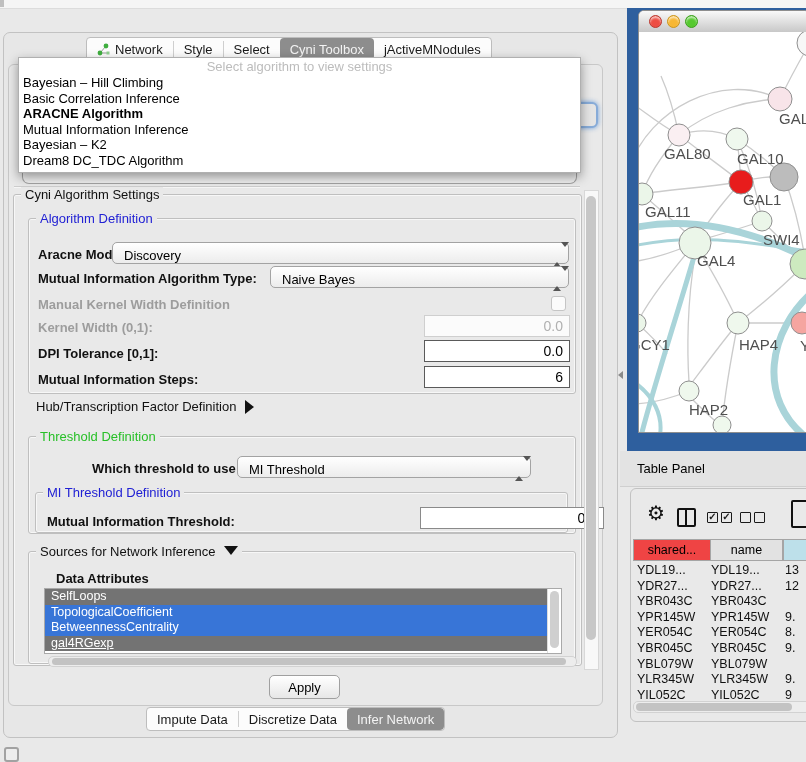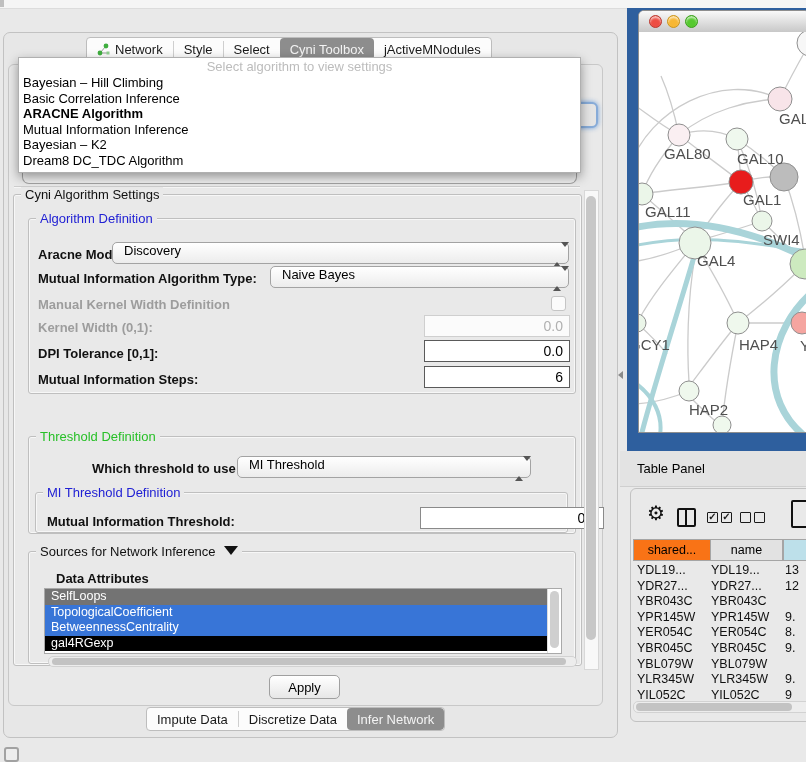--- a/index.html
+++ b/index.html
@@ -44,21 +44,21 @@
   
   .group{border:1px solid #bfbfbf;border-radius:3px;box-shadow:inset 0 0 0 1px rgba(255,255,255,.65);}
   .group-title{position:absolute;background:#e9e9e9;padding:0 4px;font-size:13px;white-space:nowrap;z-index:2;}
   .blue-title{color:#2121d4;}
   .green-title{color:#28c028;}
   .lbl{position:absolute;font-size:13px;font-weight:bold;color:#111;white-space:nowrap;}
   .lbl.dim{color:#9d9d9d;}
   .lbl.plain{font-weight:normal;}
   
   .combo{position:absolute;height:22px;border:1px solid #a3a3a3;border-radius:5px;
-      background:linear-gradient(#ffffff,#ececec);display:flex;align-items:flex-start;
+      background:linear-gradient(#ffffff,#ececec);display:flex;align-items:flex-end;
       padding-left:11px;font-size:13px;color:#000;box-sizing:border-box;}
   .combo .arrows{position:absolute;right:7px;top:4px;width:8px;height:14px;}
   .combo .arrows .up{width:0;height:0;border-left:4px solid transparent;border-right:4px solid transparent;
       border-bottom:5px solid #555;margin-bottom:3px;}
   .combo .arrows .dn{width:0;height:0;border-left:4px solid transparent;border-right:4px solid transparent;
       border-top:5px solid #555;}
   .field{position:absolute;height:20px;background:#fff;border:1px solid #5a5a5a;
       font-size:14px;color:#000;text-align:right;padding-right:6px;line-height:20px;box-sizing:content-box;}
   .field.disabled{background:#fbfbfb;border-color:#cfcfcf;color:#b0b0b0;}
   .checkbox{position:absolute;width:13px;height:13px;border:1px solid #c5c5c5;border-radius:3px;background:#fbfbfb;}
@@ -188,20 +188,23 @@
 
   <div class="lbl dim" style="left:38px;top:320px;">Kernel Width (0,1):</div>
   <div class="field disabled" style="left:424px;top:315px;width:138px;">0.0</div>
 
   <div class="lbl" style="left:38px;top:346px;">DPI Tolerance [0,1]:</div>
   <div class="field" style="left:424px;top:340px;width:138px;">0.0</div>
 
   <div class="lbl" style="left:38px;top:372px;">Mutual Information Steps:</div>
   <div class="field" style="left:424px;top:366px;width:138px;">6</div>
 
+  <div class="lbl plain" style="left:36px;top:399px;">
+    <span>Hub/Transcription Factor Definition</span><span class="tri-right"></span>
+  </div>
 
   <div class="abs group" style="left:28px;top:436px;width:546px;height:96px;"></div>
   <div class="group-title green-title" style="left:36px;top:429px;">Threshold Definition</div>
 
   <div class="lbl" style="left:92px;top:461px;">Which threshold to use:</div>
   <div class="combo" style="left:237px;top:456px;width:294px;">
     <span>MI Threshold</span>
     <span class="arrows"><span class="up"></span><span class="dn"></span></span>
   </div>
 
@@ -214,21 +217,21 @@
   <div class="group-title" style="left:36px;top:544px;color:#111;">
     <span>Sources for Network Inference</span><span class="tri-down"></span>
   </div>
   <div class="lbl" style="left:36px;top:571px;padding-left:20px;">Data Attributes</div>
 
   <div class="abs" id="attr-list">
     <div id="attr-items">
         <div class="attr-item" style="background: #737373;">SelfLoops</div>
         <div class="attr-item" style="background: rgb(56, 117, 215);">TopologicalCoefficient</div>
         <div class="attr-item" style="background: rgb(56, 117, 215);">BetweennessCentrality</div>
-        <div class="attr-item" style="background: #000000;">gal4RGexp</div>
+        <div class="attr-item" style="background: #737373; text-decoration: underline;">gal4RGexp</div>
       </div>
     <div id="attr-scroll">
         <div id="attr-thumb"></div>
       </div>
   </div>
 
   <div class="abs hscroll" style="left:48px;top:656px;width:527px;height:9px;z-index:3;">
     <div class="hthumb" style="left:3px;top:1px;width:514px;height:7px;"></div>
   </div>
 
@@ -344,21 +347,21 @@
     <div class="tp-icon" style="left:16px;top:12px;font-size:20px;">⚙</div>
     <div class="abs" id="col-icon">
         <div></div>
       </div>
     <div class="mini-cb" style="left:76px;top:23px;">✓</div>
     <div class="mini-cb" style="left:90px;top:23px;">✓</div>
     <div class="mini-cb" style="left:109px;top:23px;"></div>
     <div class="mini-cb" style="left:123px;top:23px;"></div>
     <div class="abs" id="doc-icon"></div>
 
-    <div class="th-cell" style="left:2px;width:78px;background:#f97316;">shared...</div>
+    <div class="th-cell" style="left:2px;width:78px;background:#ef4444;">shared...</div>
     <div class="th-cell" style="left:79px;width:73px;background:#e2e2e2;">name</div>
     <div class="th-cell" style="left:152px;width:34px;background:#bde0ea;justify-content:flex-start;padding-left:26px;">A</div>
 
     <div id="trows">
         <div class="trow">
           <span class="tc1">YDL19...</span>
           <span class="tc2">YDL19...</span>
           <span class="tc3">13</span>
         </div>
         <div class="trow">

